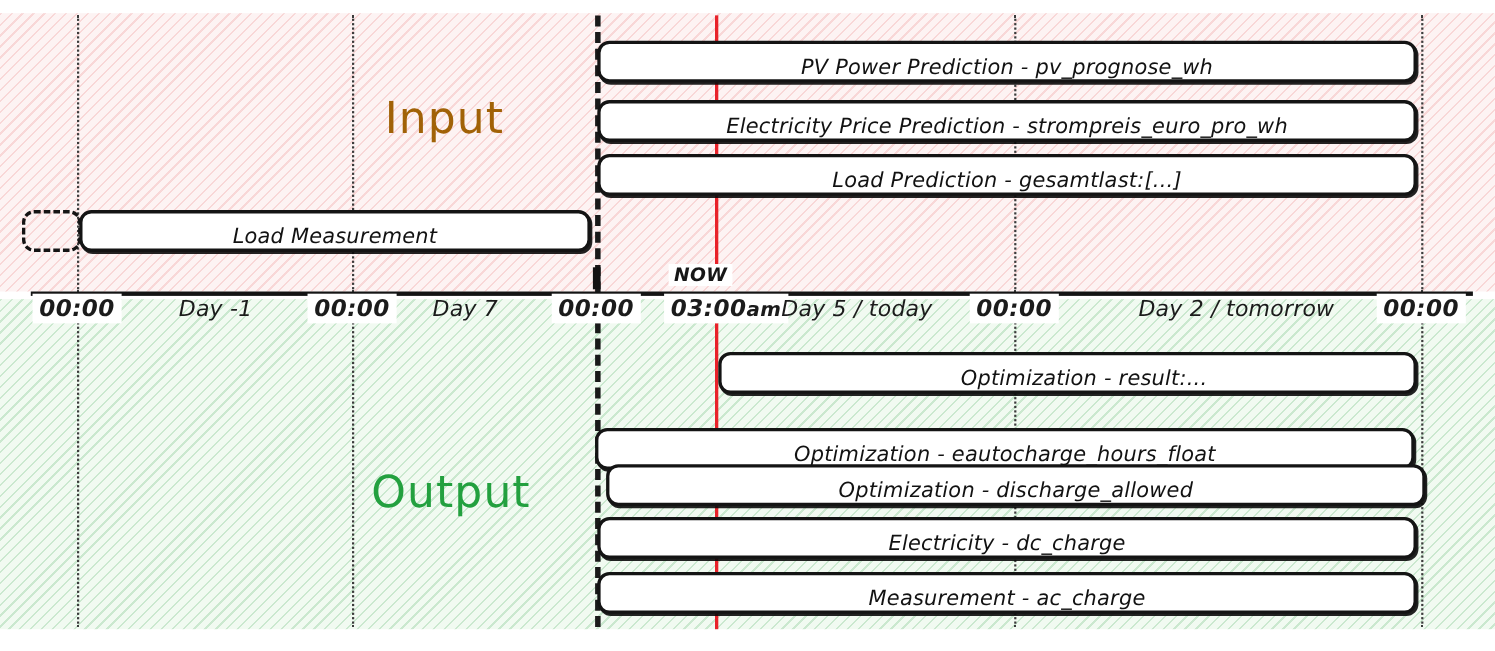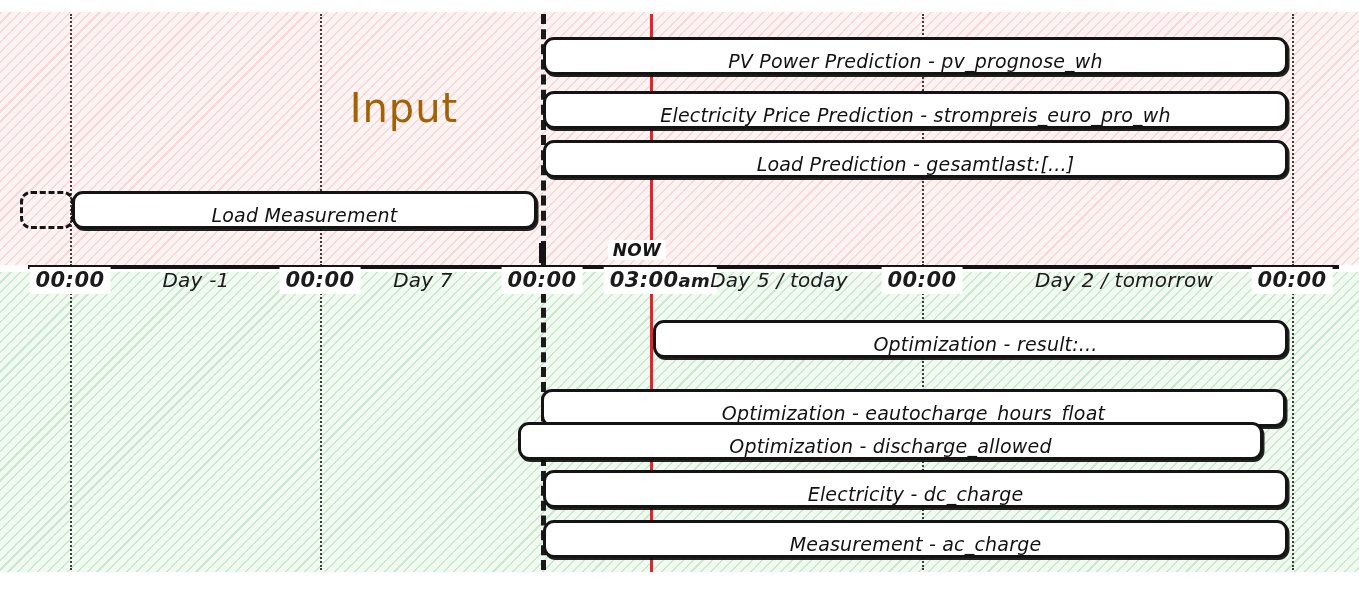--- a/index.html
+++ b/index.html
@@ -165,20 +165,21 @@
 </style>
 </head>
 <body>
 
 <div id="diagram">
 
   <div class="band input"></div>
   <div class="band output"></div>
 
   <div class="section-title input" style="left:404px; top:108px;">Input</div>
+  <div class="section-title output" style="left:410px; top:448px;">Output</div>
 
   <div class="gridline top" style="left:70px;"></div>
   <div class="gridline bot" style="left:70px;"></div>
   <div class="gridline top" style="left:320px;"></div>
   <div class="gridline bot" style="left:320px;"></div>
   <div class="gridline top" style="left:922px;"></div>
   <div class="gridline bot" style="left:922px;"></div>
   <div class="gridline top" style="left:1292px;"></div>
   <div class="gridline bot" style="left:1292px;"></div>
 
@@ -227,21 +228,21 @@
       <div class="axis-label daylbl" style="left: 1124px;">Day 2 / tomorrow</div>
     </div>
 
   <div id="output-bars">
       <div class="bar" style="left: 653px; width: 635px; top: 320px; height: 38px; padding-left: 30px;">
         <span class="bar-label">Optimization - result:...</span>
       </div>
       <div class="bar" style="left: 541px; width: 745px; top: 373px; height: 38px; margin-top: 16px;">
         <span class="bar-label">Optimization - eautocharge_hours_float</span>
       </div>
-      <div class="bar" style="left: 518px; width: 745px; top: 422px; height: 38px;">
+      <div class="bar" style="left: 551px; width: 745px; top: 422px; height: 38px;">
         <span class="bar-label">Optimization - discharge_allowed</span>
       </div>
       <div class="bar" style="left: 543px; width: 745px; top: 470px; height: 38px;">
         <span class="bar-label">Electricity - dc_charge</span>
       </div>
       <div class="bar" style="left: 543px; width: 745px; top: 520px; height: 38px;">
         <span class="bar-label">Measurement - ac_charge</span>
       </div>
     </div>
 

